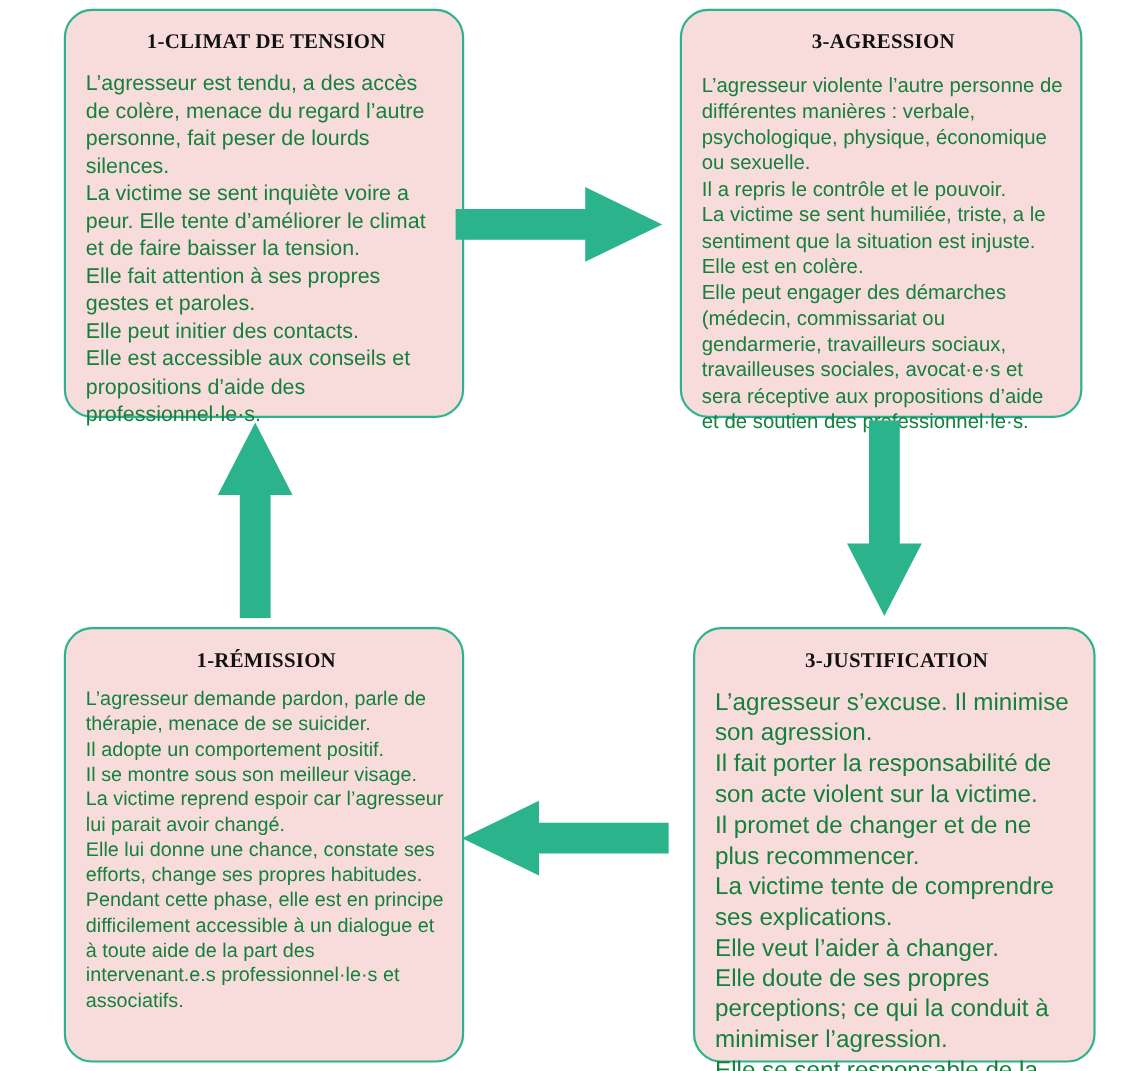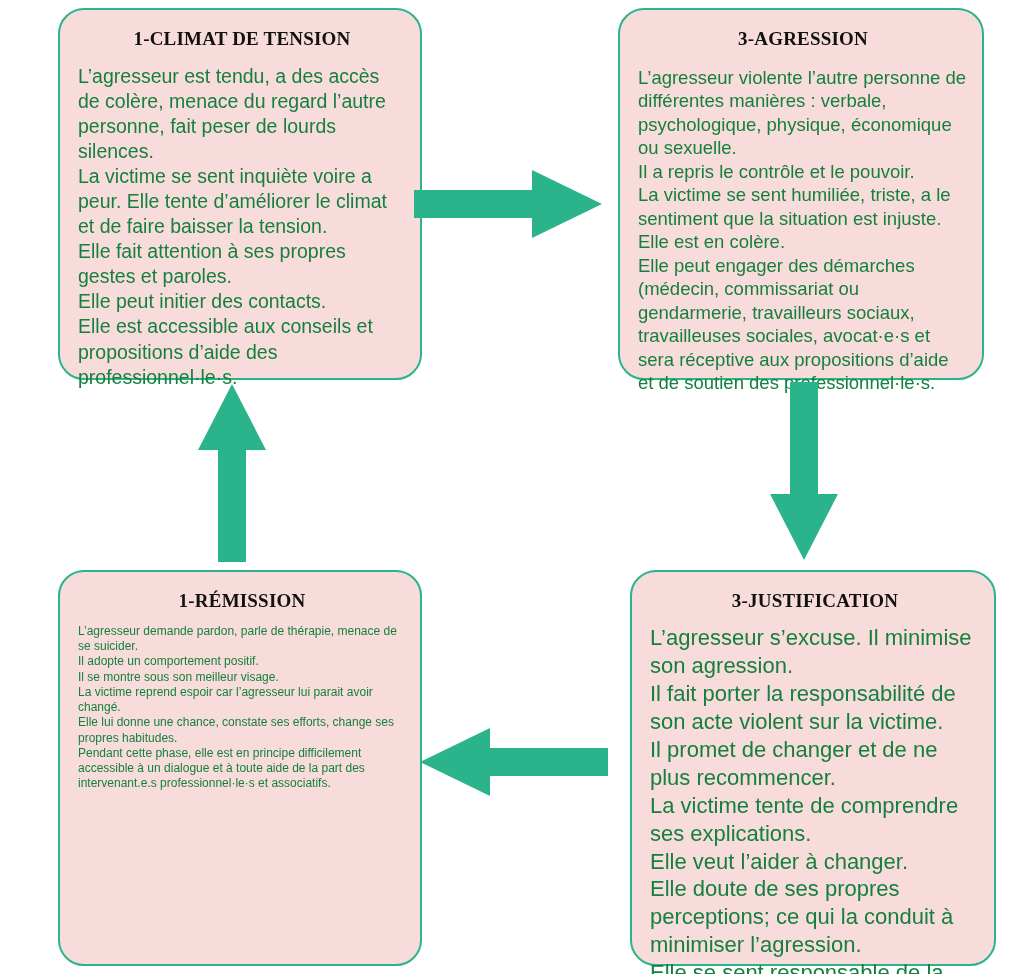--- a/index.html
+++ b/index.html
@@ -45,21 +45,21 @@
   }
   
   #box-1 { left: 58px;  top: 8px;   width: 364px; height: 372px; }
   #box-2 { left: 618px; top: 8px;   width: 366px; height: 372px; }
   #box-3 { left: 618px; top: 570px; width: 366px; height: 396px; margin-left: 12px; }
   #box-4 { left: 58px;  top: 570px; width: 364px; height: 396px; }
 
   #box-1 .box-body { font-size: 19.5px; line-height: 1.285; }
   #box-2 .box-body { font-size: 18.5px; line-height: 1.27; margin-top: 16px; }
   #box-3 .box-body { font-size: 22px;   line-height: 1.27; }
-  #box-4 .box-body { font-size: 12px;   line-height: 1.27; }
+  #box-4 .box-body { font-size: 18px;   line-height: 1.27; }
   #box-3 .box-title, #box-4 .box-title { margin-bottom: 12px; }
 
   .arrow {
     position: absolute;
   }
   #arrow-top    { left: 414px; top: 168px; }
   #arrow-right  { left: 768px; top: 382px; }
   #arrow-bottom { left: 418px; top: 726px; }
   #arrow-left   { left: 196px; top: 382px; }
 </style>

